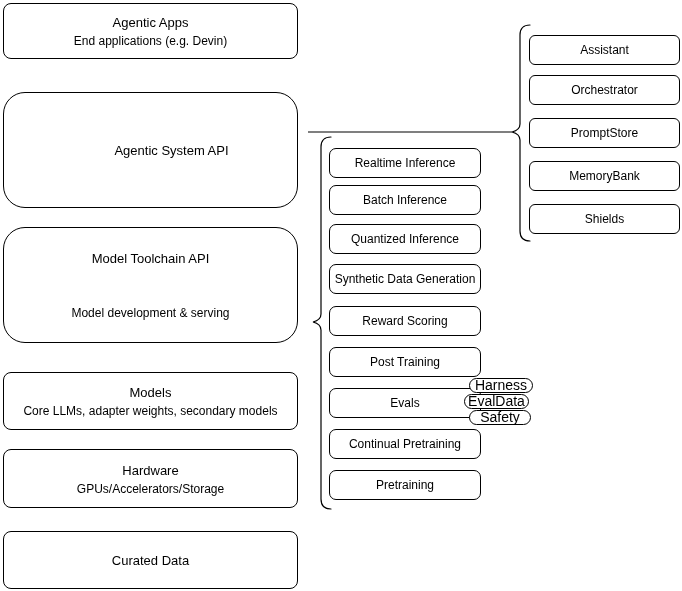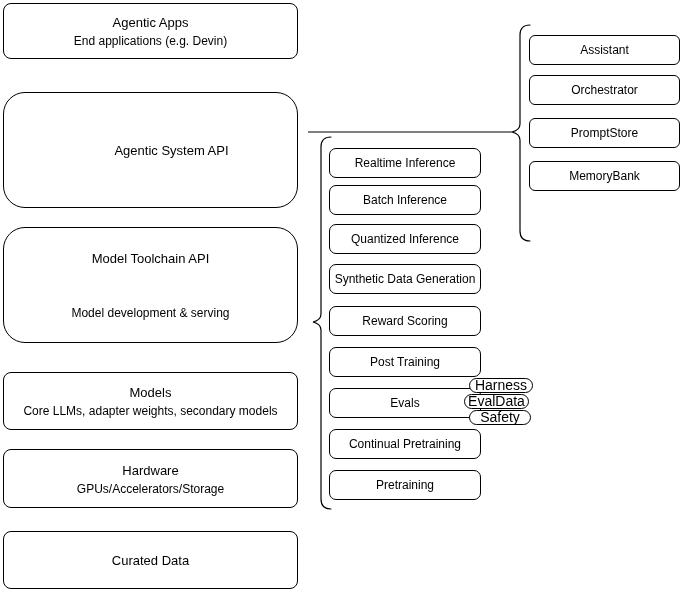--- a/index.html
+++ b/index.html
@@ -141,14 +141,17 @@
   </div>
   <div class="node right-box" style="top:75px;">
     <span>Orchestrator</span>
   </div>
   <div class="node right-box" style="top:118px;">
     <span>PromptStore</span>
   </div>
   <div class="node right-box" style="top:161px;">
     <span>MemoryBank</span>
   </div>
+  <div class="node right-box" style="top:204px;">
+    <span>Shields</span>
+  </div>
 
 </div>
 
 </body></html>

